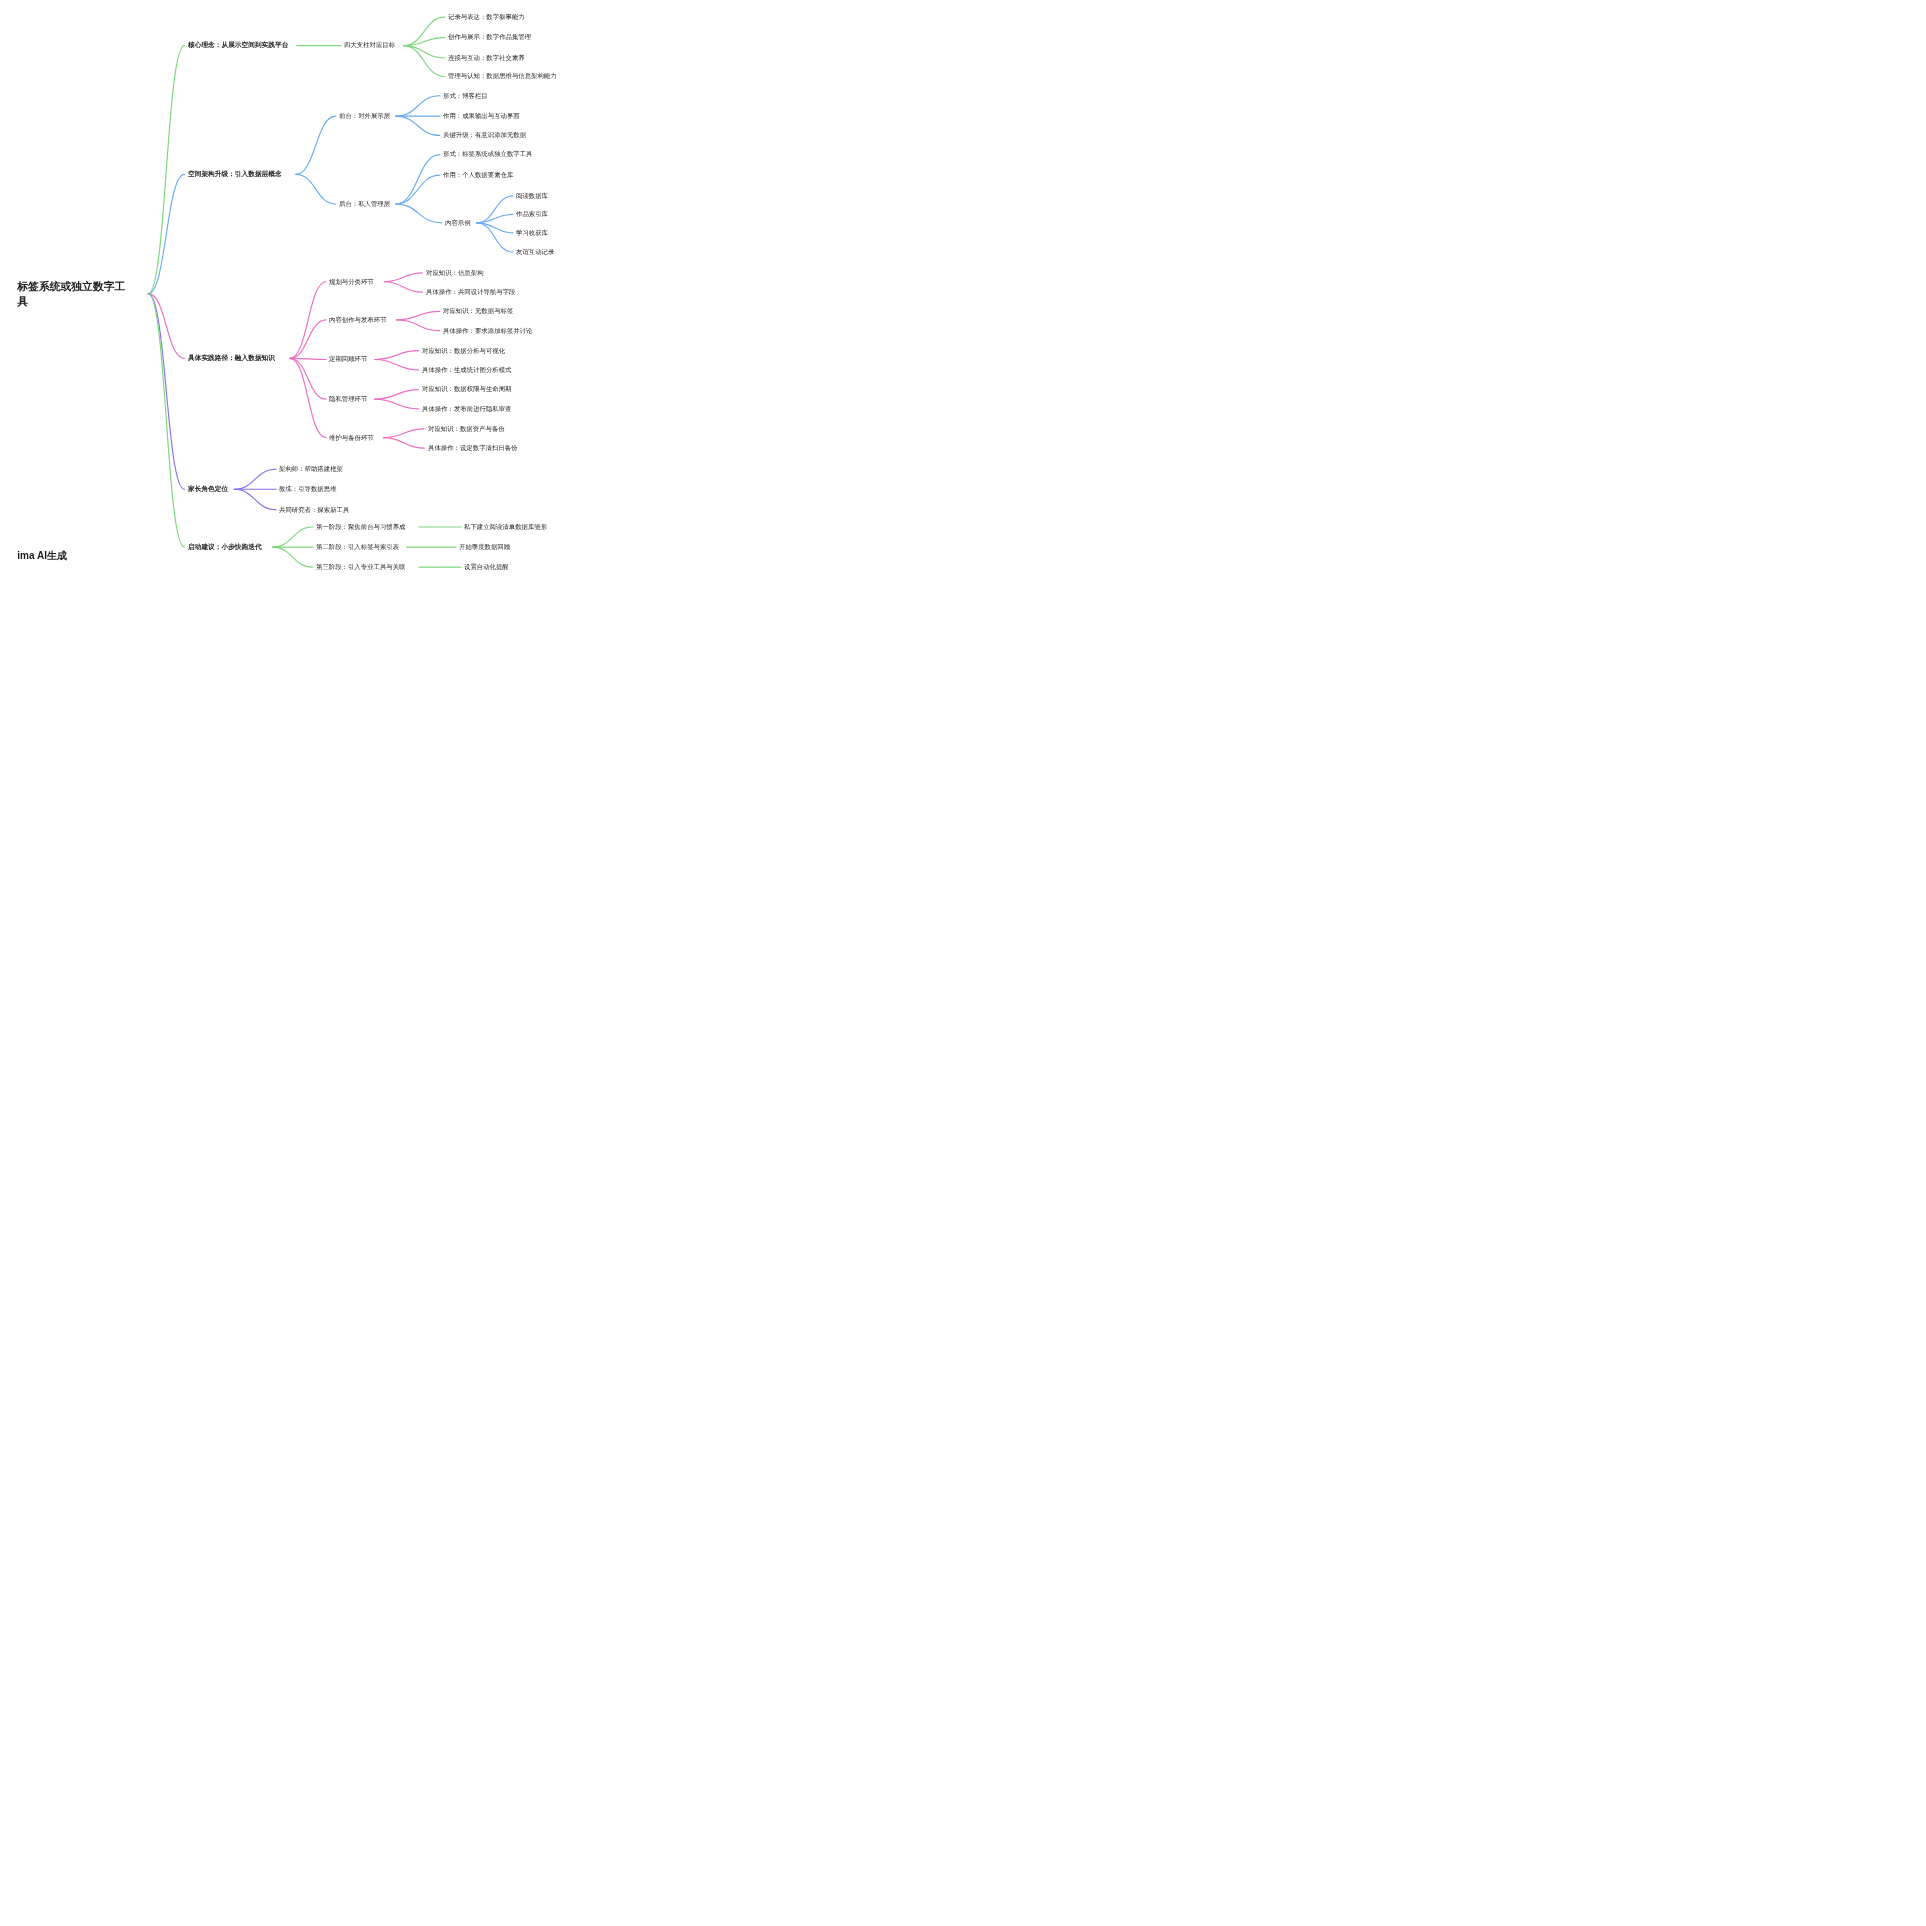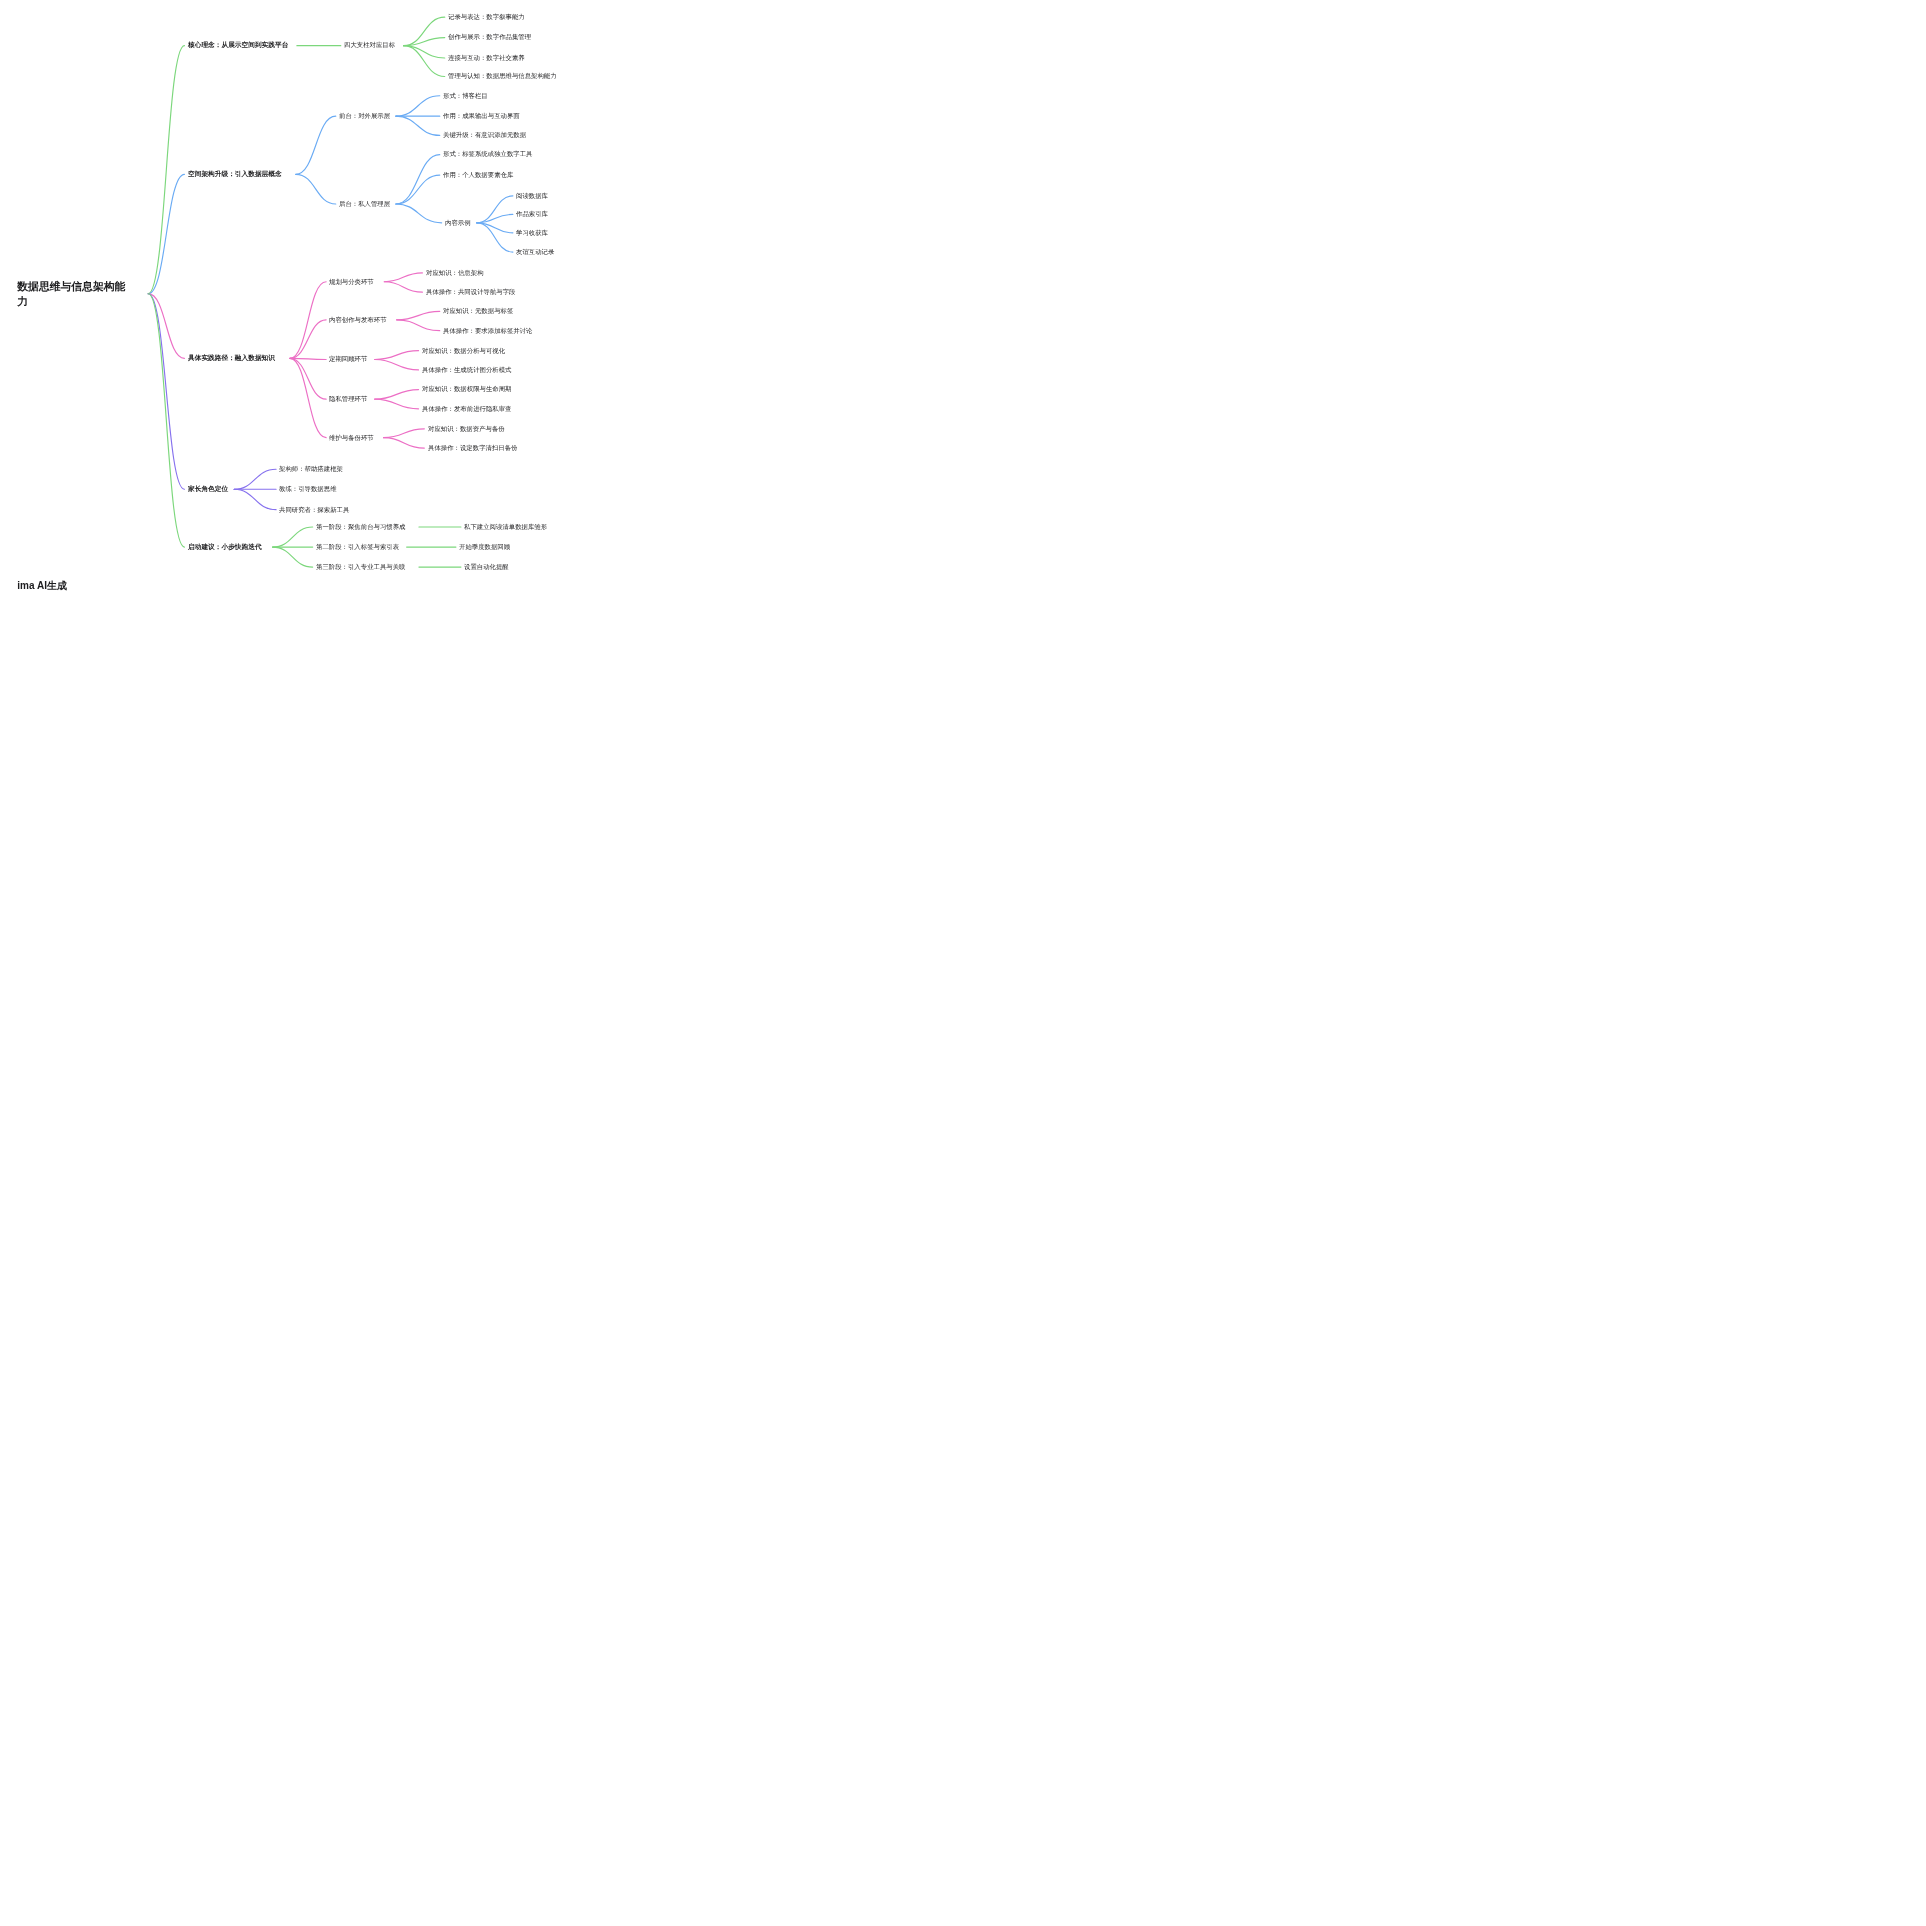--- a/index.html
+++ b/index.html
@@ -79,21 +79,21 @@
     <path d="M 608 1270 C 662 1270 662 1323 717 1323" stroke="#8671ee"></path>
 
     <path d="M 708 1420 C 760 1420 760 1368 812 1368" stroke="#7cd77c"></path>
     <path d="M 708 1420 C 760 1420 760 1420 812 1420" stroke="#7cd77c"></path>
     <path d="M 708 1420 C 760 1420 760 1472 812 1472" stroke="#7cd77c"></path>
     <path d="M 1088 1368 C 1142 1368 1142 1368 1197 1368" stroke="#7cd77c"></path>
     <path d="M 1056 1420 C 1120 1420 1120 1420 1184 1420" stroke="#7cd77c"></path>
     <path d="M 1088 1472 C 1142 1472 1142 1472 1197 1472" stroke="#7cd77c"></path>
   </svg>
 
-  <div class="node root" style="left:17.3px;top:294px">数据思维与信息架构能力</div>
+  <div class="node root" style="left:17.3px;top:294px">标签系统或独立数字工具</div>
 
   <div class="node lv1" style="left:188px;top:45px">核心理念：从展示空间到实践平台</div>
   <div class="node" style="left:344px;top:45px">四大支柱对应目标</div>
   <div class="node" style="left:448px;top:17px">记录与表达：数字叙事能力</div>
   <div class="node" style="left:448px;top:37px">创作与展示：数字作品集管理</div>
   <div class="node" style="left:448px;top:58px">连接与互动：数字社交素养</div>
   <div class="node" style="left:448px;top:76px">管理与认知：数据思维与信息架构能力</div>
 
   <div class="node lv1" style="left:188px;top:174px">空间架构升级：引入数据层概念</div>
   <div class="node" style="left:339px;top:116px">前台：对外展示层</div>
@@ -132,16 +132,16 @@
   <div class="node" style="left:279px;top:510px">共同研究者：探索新工具</div>
 
   <div class="node lv1" style="left:188px;top:547px">启动建议：小步快跑迭代</div>
   <div class="node" style="left:316px;top:527px">第一阶段：聚焦前台与习惯养成</div>
   <div class="node" style="left:316px;top:547px">第二阶段：引入标签与索引表</div>
   <div class="node" style="left:316px;top:567px">第三阶段：引入专业工具与关联</div>
   <div class="node" style="left:464px;top:527px">私下建立阅读清单数据库雏形</div>
   <div class="node" style="left:459px;top:547px">开始季度数据回顾</div>
   <div class="node" style="left:464px;top:567px">设置自动化提醒</div>
 
-  <div class="footer" style="left:17.3px;top:586px">ima AI生成</div>
+  <div class="footer" style="left:17.3px;top:556px">ima AI生成</div>
 
 </div>
 
 
 </body></html>

